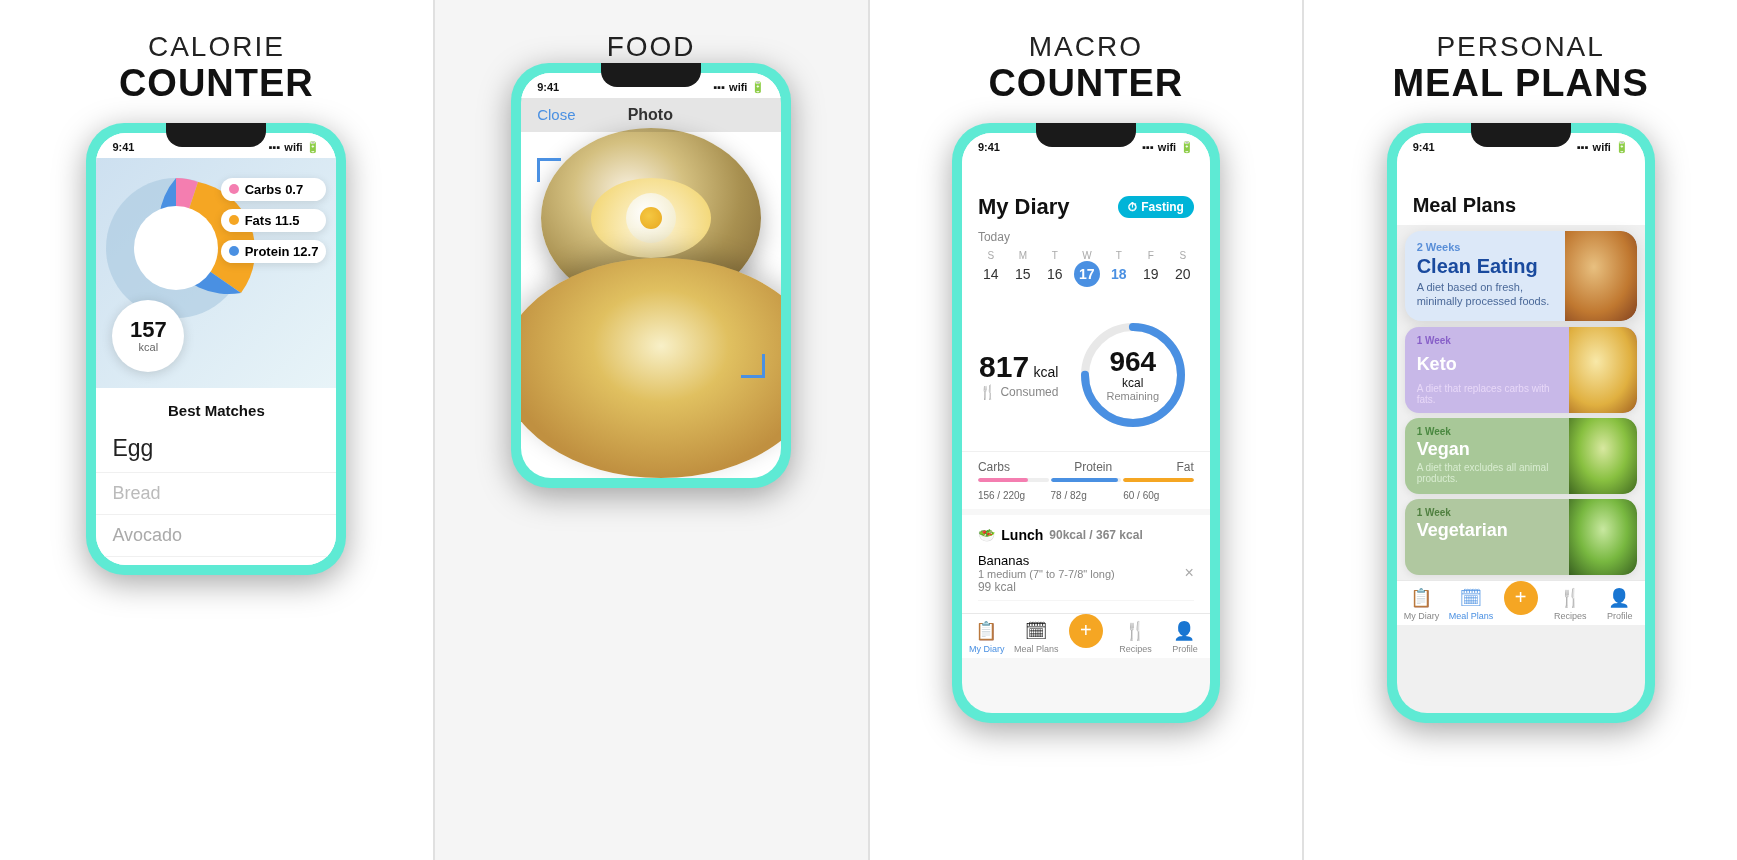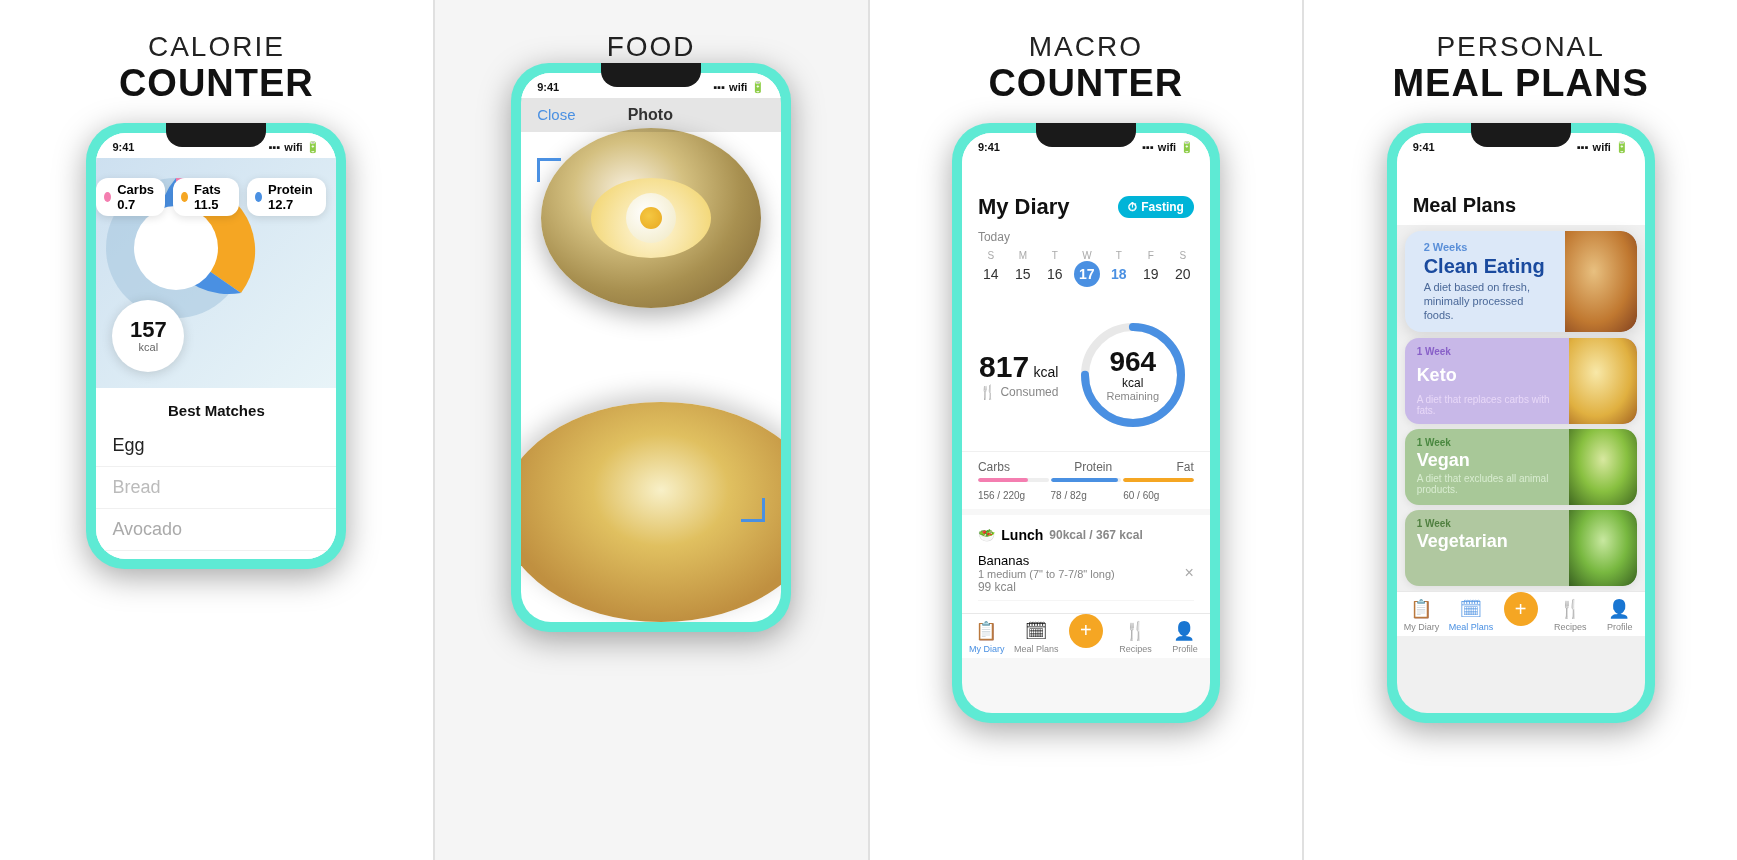--- a/index.html
+++ b/index.html
@@ -421,21 +421,21 @@
 
           <path d="M100,100 L100,30 A70,70 0 0,1 122,34 Z" fill="#f47eb0"></path>
 
           <path d="M100,100 L122,34 A70,70 0 0,1 165,145 Z" fill="#f5a623"></path>
 
           <path d="M100,100 L165,145 A70,70 0 0,1 100,30 Z" fill="#4a90e2"></path>
 
           <circle cx="100" cy="100" r="42" fill="white"></circle>
         </svg>
 
-        <div style="position:absolute; right:10px; top:20px; display:flex; gap:8px;">
+        <div style="position:absolute; right:10px; top:20px; display:flex; flex-direction:column; gap:8px;">
           <div class="legend-item">
             <div class="legend-dot" style="background:#f47eb0;"></div>
             <span>Carbs 0.7</span>
           </div>
           <div class="legend-item">
             <div class="legend-dot" style="background:#f5a623;"></div>
             <span>Fats 11.5</span>
           </div>
           <div class="legend-item">
             <div class="legend-dot" style="background:#4a90e2;"></div>
@@ -444,21 +444,21 @@
         </div>
 
         <div class="kcal-badge" style="position:absolute; left:16px; bottom:16px;">
           <span class="kcal-number">157</span>
           <span class="kcal-label">kcal</span>
         </div>
       </div>
 
       <div class="food-list">
         <div class="food-list-header">Best Matches</div>
-        <div class="food-item" style="font-size:18px; font-weight:500;">Egg</div>
+        <div class="food-item" style="font-size:23px; font-weight:500;">Egg</div>
         <div class="food-item" style="font-size:18px; color:#bbb;">Bread</div>
         <div class="food-item" style="font-size:18px; font-weight:500;">Avocado</div>
       </div>
     </div>
   </div>
 </div>
 
 <div class="panel-divider"></div>
 
 <div class="panel panel-2">
@@ -470,21 +470,21 @@
 
       <div class="phone-status-bar">
         <span>9:41</span>
         <div class="status-right">
           <span>▪▪▪</span>
           <span>wifi</span>
           <span>🔋</span>
         </div>
       </div>
 
-      <div style="position:relative; height:524px; overflow:hidden;">
+      <div style="position:relative; height:380px; overflow:hidden;">
 
         <div style="position:absolute; top:0; left:0; right:0; z-index:5; display:flex; justify-content:space-between; padding:8px 16px; background:rgba(0,0,0,0.1);">
           <span style="color:#4a90e2; font-size:15px; font-weight:500;">Close</span>
           <span style="font-size:16px; font-weight:600; color:#333;">Photo</span>
           <span style="width:40px;"></span>
         </div>
 
         <div style="position:absolute; top: 30px; left: 0; right:0; display:flex; justify-content:center;">
           <div style="width:220px; height:180px; border-radius:50%; background: radial-gradient(ellipse at 40% 35%, #f8f0e0 0%, #d4c080 30%, #a89050 60%, #7a6030 100%); box-shadow: 0 8px 24px rgba(0,0,0,0.3); overflow:hidden; display:flex; align-items:center; justify-content:center;">
 
@@ -678,21 +678,21 @@
           <span>▪▪▪</span>
           <span>wifi</span>
           <span>🔋</span>
         </div>
       </div>
 
       <div class="p4-header">
         <div class="p4-title">Meal Plans</div>
       </div>
 
-      <div style="margin: 6px 8px; border-radius: 16px; background: #dce8f8; overflow:hidden; box-shadow: 0 4px 16px rgba(0,0,0,0.12); display:flex; min-height:90px;padding-left:7px;">
+      <div style="margin: 6px 8px; border-radius: 16px; background: #dce8f8; overflow:hidden; box-shadow: 0 4px 16px rgba(0,0,0,0.12); display:flex; min-height:90px;">
         <div style="flex:1; padding: 10px 12px;">
           <div style="font-size:11px; font-weight:600; color:#5a8fd8;">2 Weeks</div>
           <div style="font-size:20px; font-weight:800; color:#1a4a9e; margin: 2px 0;">Clean Eating</div>
           <div style="font-size:11px; color:#4a6898; line-height:1.3;">A diet based on fresh, minimally processed foods.</div>
         </div>
         <div style="width:72px; background: radial-gradient(ellipse at 40% 40%, #e8c080 0%, #c07830 60%, #804020 100%); border-radius: 0 16px 16px 0;"></div>
       </div>
 
       <div style="margin: 5px 8px; border-radius: 14px; background: #c8b8e8; overflow:hidden; box-shadow: 0 2px 8px rgba(0,0,0,0.08); display:flex; min-height:76px;">
         <div style="flex:1; padding: 8px 12px;">

